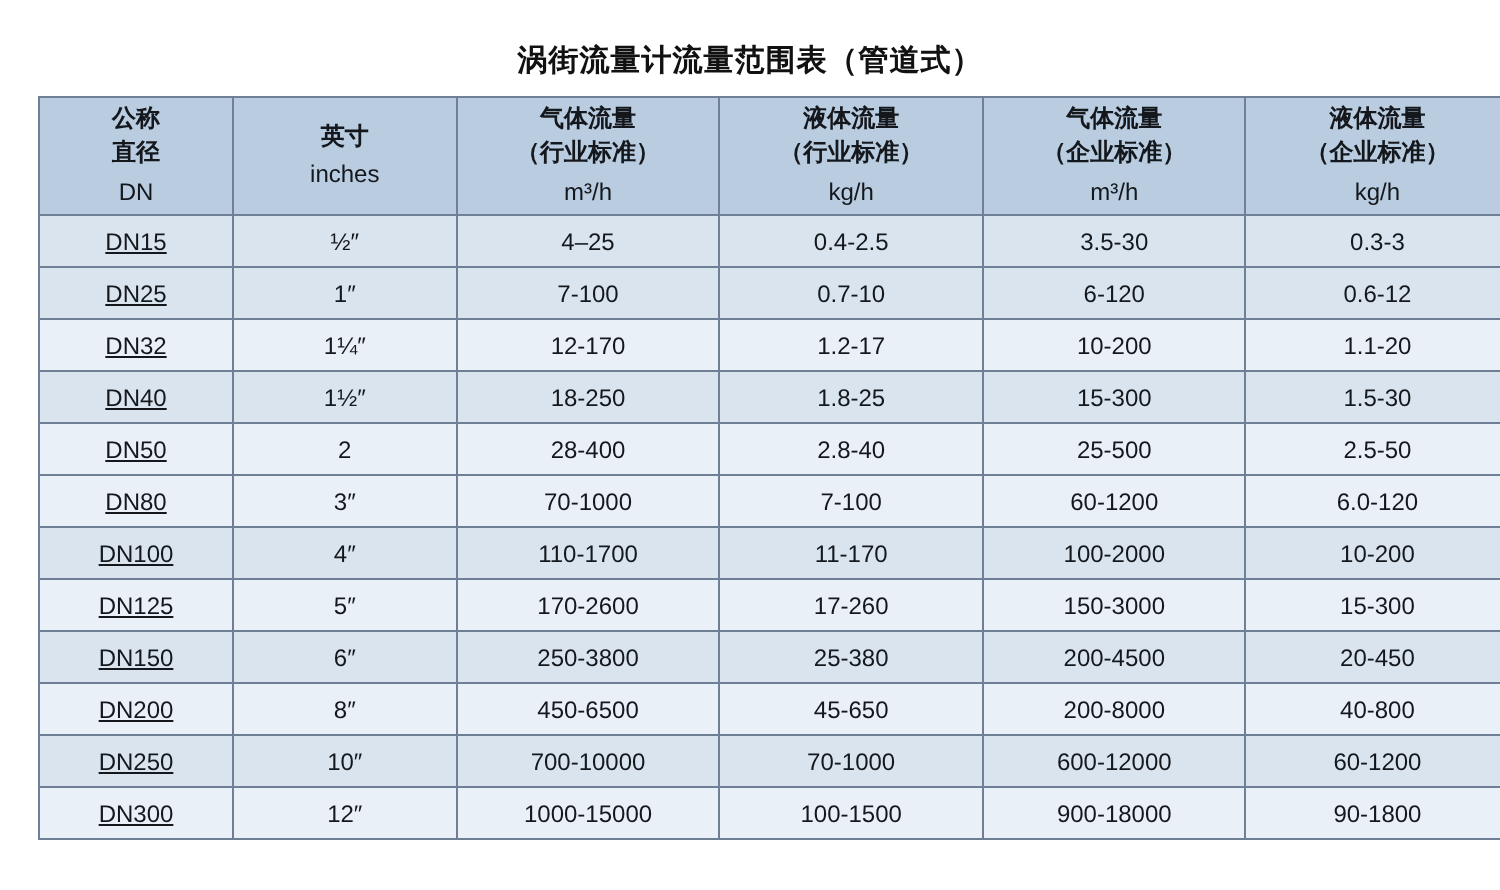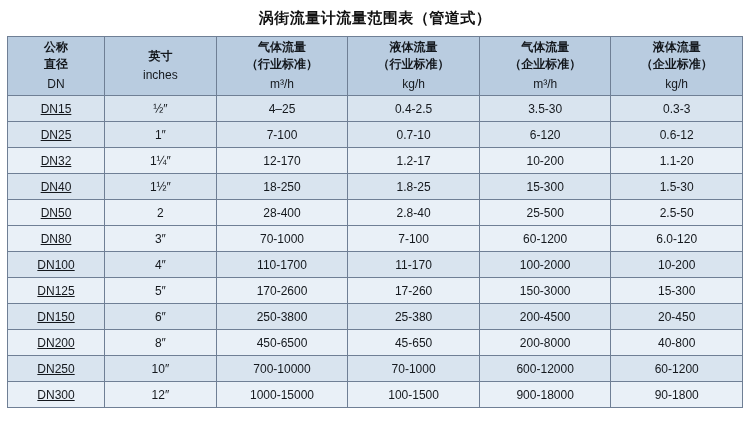--- a/index.html
+++ b/index.html
@@ -11,21 +11,21 @@
     height: 445px;
     background: #ffffff;
     font-family: "Liberation Sans", sans-serif;
     color: #1a1a1a;
     overflow: hidden;
   }
   .page {
     width: 750px;
     height: 445px;
     box-sizing: border-box;
-    padding: 0;
+    padding: 12px;
     position: relative;
     background: #ffffff;
   }
   .title {
     text-align: center;
     font-size: 15px;
     font-weight: bold;
     color: #111111;
     padding: 9px 0 8px 0;
     letter-spacing: 0.5px;

